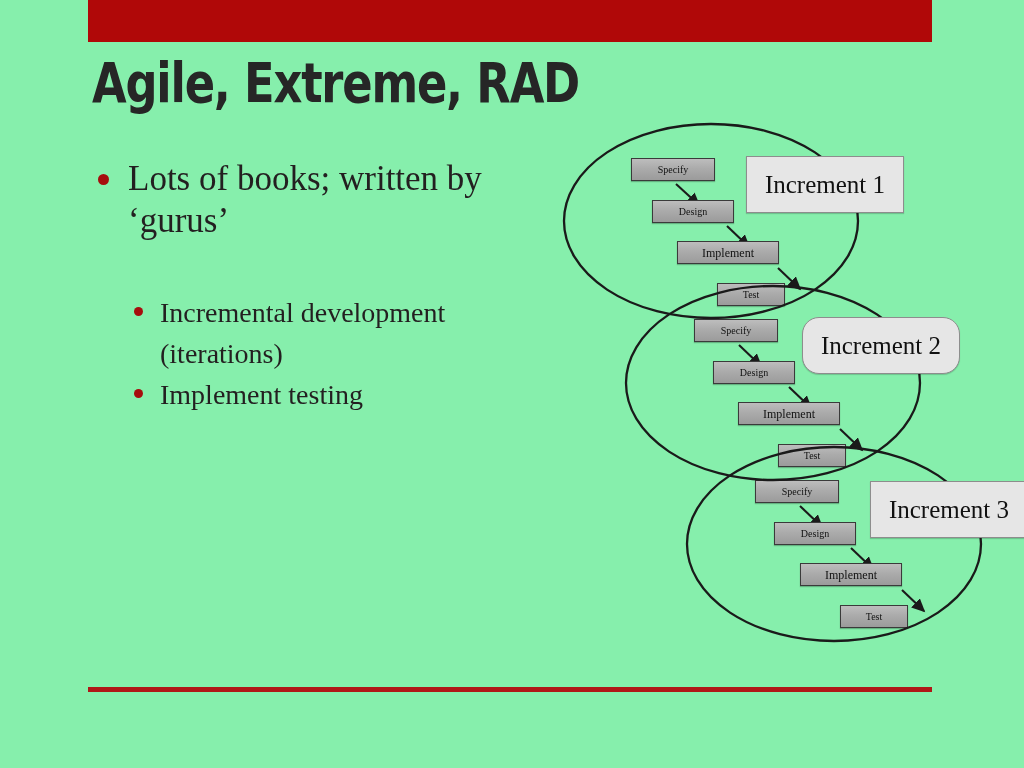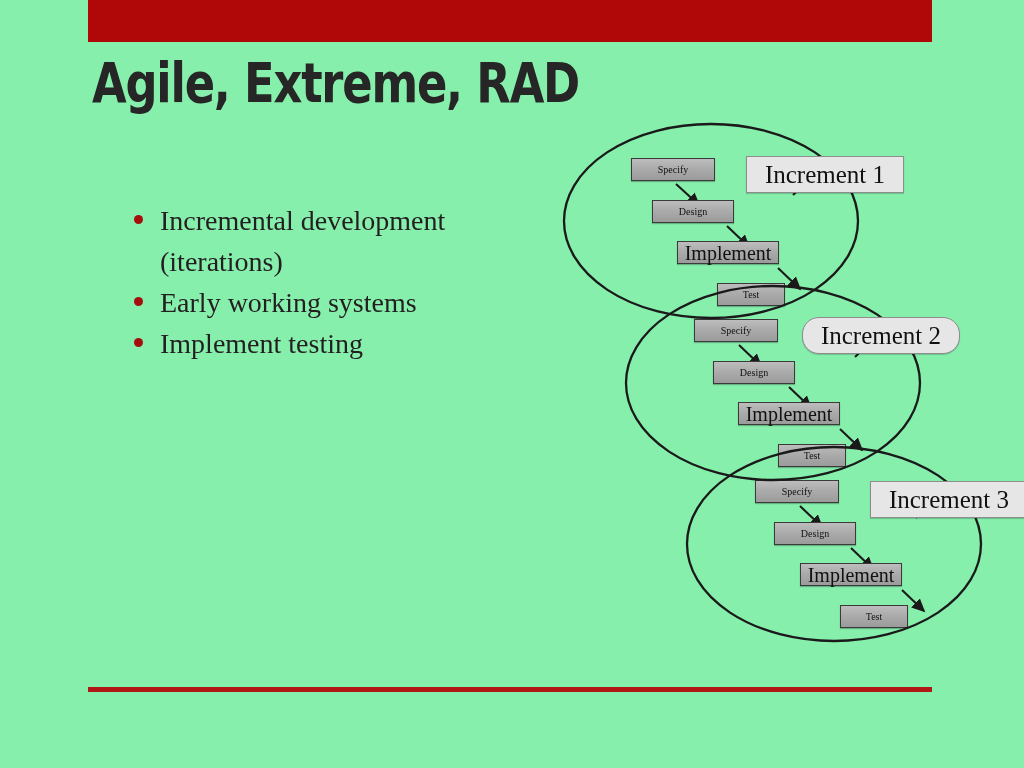--- a/index.html
+++ b/index.html
@@ -76,21 +76,21 @@
     left: 6px;
     top: 16px;
     width: 11px;
     height: 11px;
     border-radius: 50%;
     background: #a60d0d;
   }
   .gap-block { height: 42px; }
 
   .sub-list {
-    margin-top: 0;
+    margin-top: 8px;
     padding-left: 36px;
   }
   .l2 {
     position: relative;
     padding-left: 32px;
     font-size: 28px;
     line-height: 41px;
     color: #231f20;
   }
   .l2 .bullet {
@@ -126,66 +126,66 @@
     color: #111111;
     font-family: "Liberation Serif", serif;
     font-size: 10px;
     line-height: 1;
     display: flex;
     align-items: center;
     justify-content: center;
     height: 23px;
     box-shadow: 0 1px 1px rgba(0,0,0,0.25);
   }
-  .stage.implement { font-size: 20px; }
+  .stage.implement { font-size: 12px; }
 
   
   .inc-label {
     position: absolute;
     box-sizing: border-box;
     border: 1px solid #8d8d8d;
     background: #e6e6e6;
     color: #111111;
     font-family: "Liberation Serif", serif;
     font-size: 25px;
     line-height: 1;
     display: flex;
     align-items: center;
     justify-content: center;
-    height: 37px;
+    height: 57px;
     box-shadow: 0 1px 1px rgba(0,0,0,0.18);
   }
 </style>
 </head>
 <body>
 
 <div id="slide">
 
   <div class="top-banner"></div>
   <div class="bottom-rule"></div>
 
   <div class="slide-title">Agile, Extreme, RAD</div>
 
   <div class="body-col">
 
+    <div class="l1">
+      <span class="bullet"></span>
+      <span>Lots of books; written by ‘gurus’</span>
+    </div>
 
     <div class="gap-block"></div>
 
 
     <div class="sub-list">
       <div class="l2">
         <span class="bullet"></span>
         <span>Incremental development (iterations)</span>
       </div>
       <div class="l2">
         <span class="bullet"></span>
-        <span>Early working systems</span>
-      </div>
-      <div class="l2">
-        <span class="bullet"></span>
         <span>Implement testing</span>
       </div>
     </div>
 
   </div>
 
   <div class="diagram">
 
     <svg width="474" height="560" viewBox="0 0 474 560">
       <defs>

